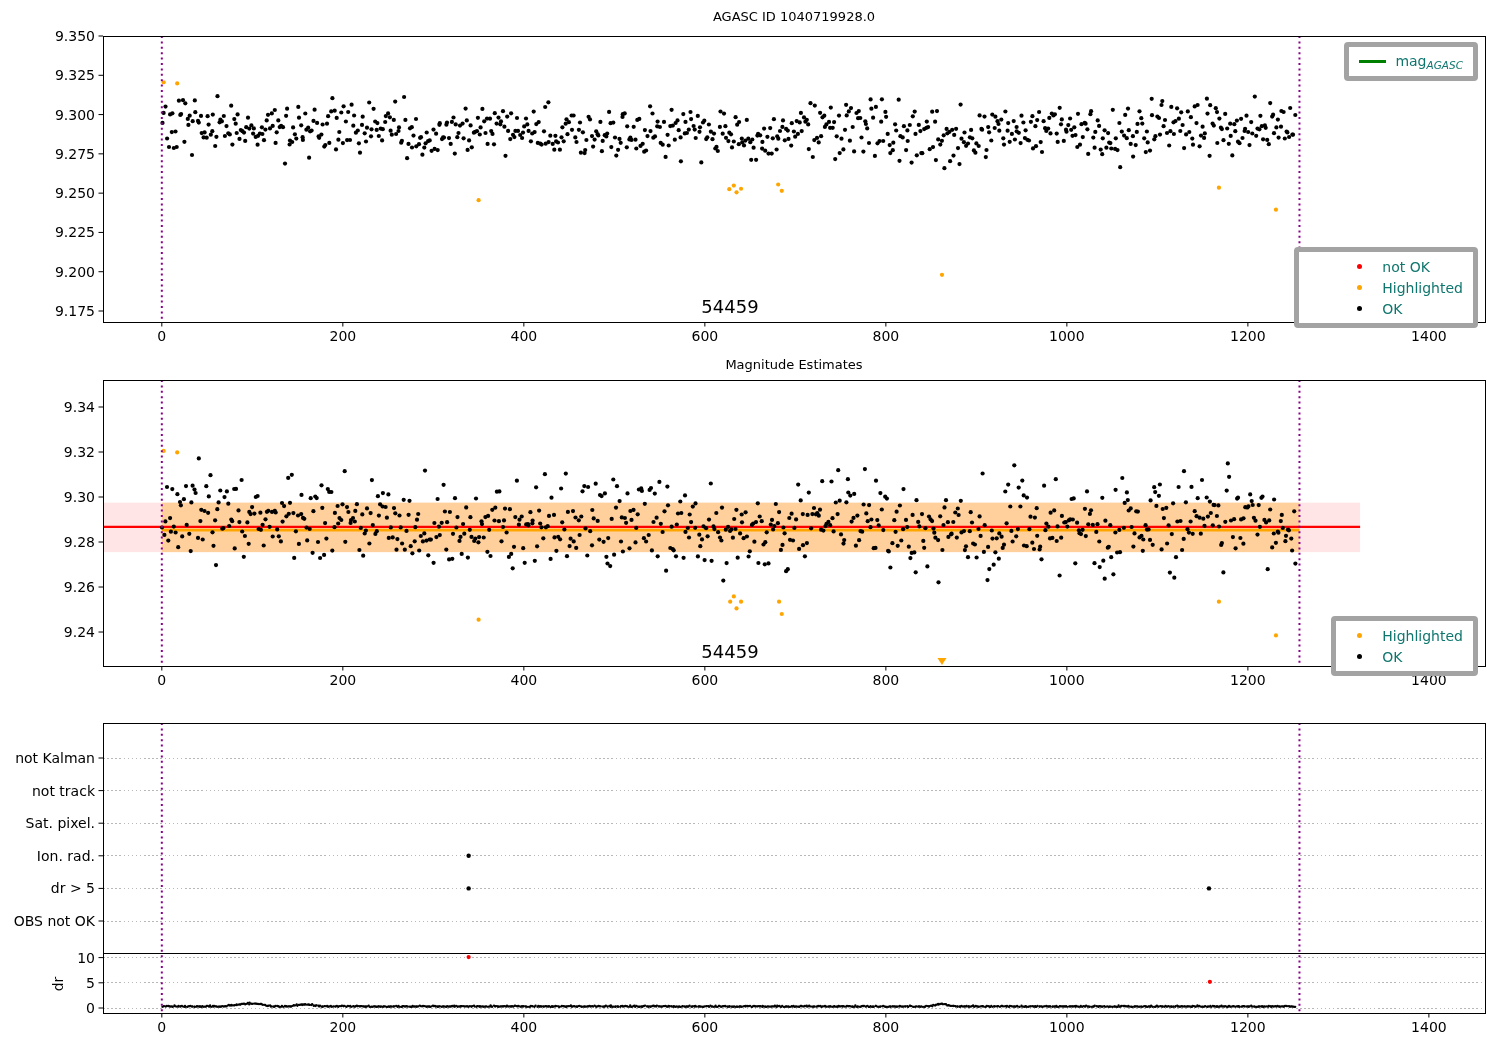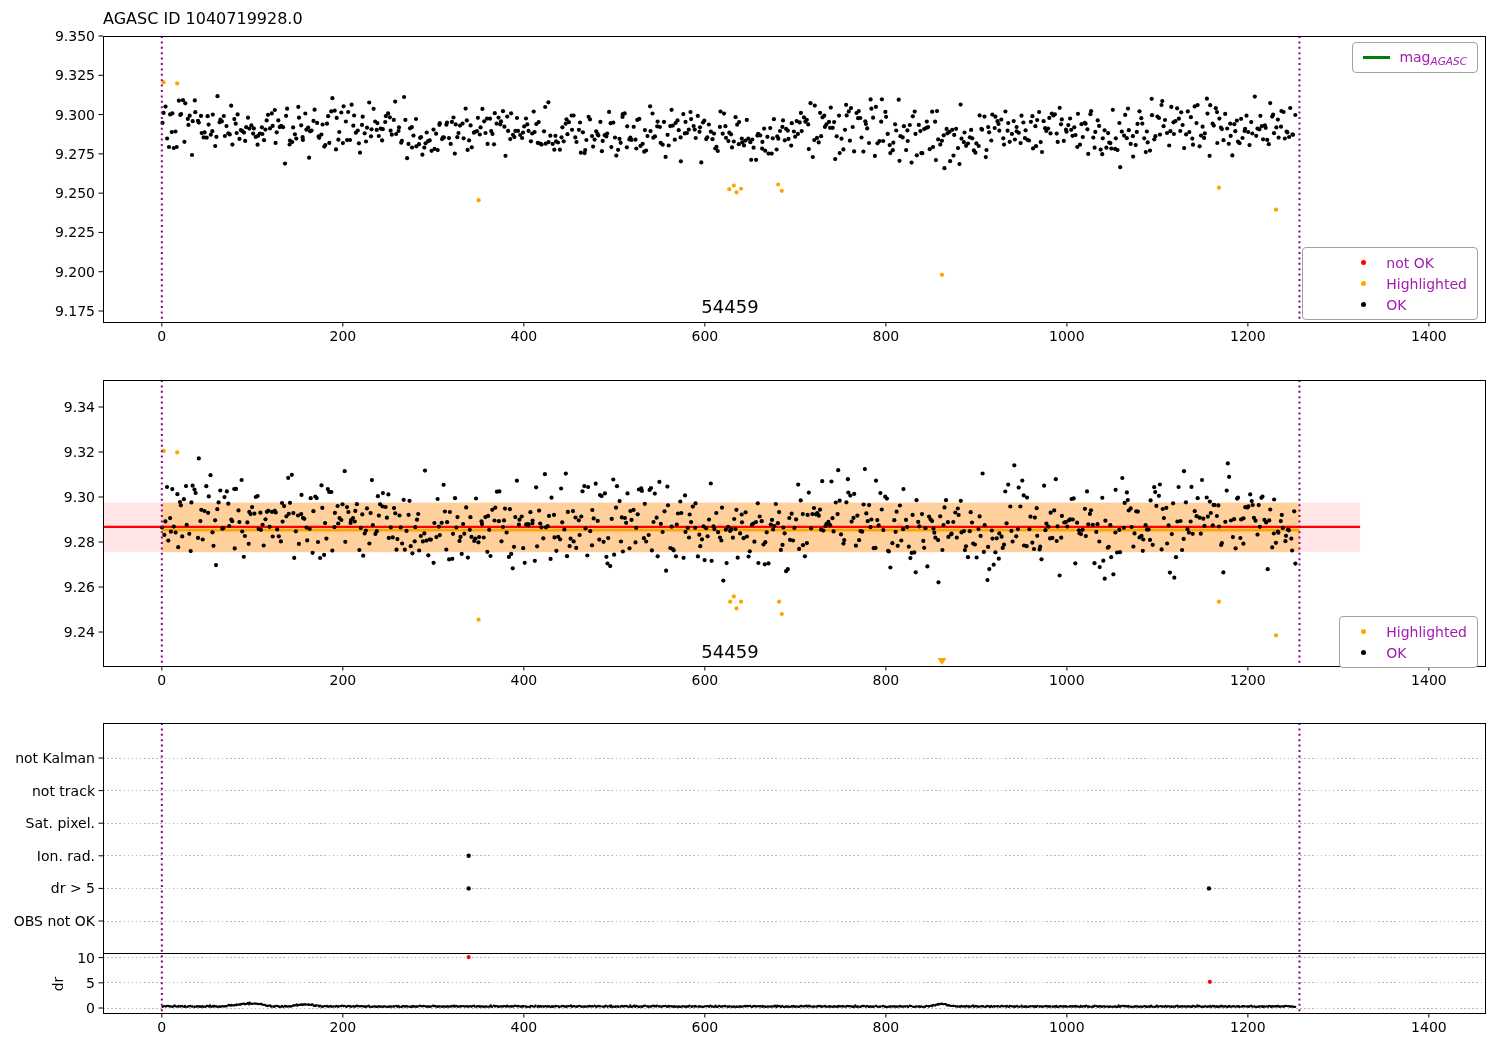--- a/index.html
+++ b/index.html
@@ -1,26 +1,26 @@
 <!DOCTYPE html>
 <html><head>
 <meta charset="utf-8">
 <style>
   html,body{margin:0;padding:0;background:#ffffff;}
   .figure{position:relative;width:1500px;height:1050px;background:#ffffff;font-family:"DejaVu Sans","Liberation Sans",sans-serif;overflow:hidden;}
   #canvas{position:absolute;left:0;top:0;}
   #canvas text{font-family:"DejaVu Sans","Liberation Sans",sans-serif;}
-  .title{position:absolute;left:103px;width:1382px;text-align:left;font-size:16px;color:#000;}
+  .title{position:absolute;left:103px;width:1382px;text-align:center;font-size:13px;color:#000;}
   #title-0{top:9px;}
   #title-1{top:357px;}
   .obsid-label{position:absolute;transform:translateX(-50%);font-size:18px;color:#000;}
   #obsid-0{left:730px;top:296px;}
   #obsid-1{left:730px;top:641px;}
   #dr-label{position:absolute;left:50px;top:972px;width:24px;height:24px;transform:rotate(-90deg);font-size:14px;color:#000;text-align:center;}
-  .legend{position:absolute;right:22px;background:#fff;border:1px solid #a3a3a3;border-radius:4px;padding:4px 10px;font-size:14px;color:#a21caf;z-index:5;}
+  .legend{position:absolute;right:22px;background:#fff;border:5px solid #a3a3a3;border-radius:4px;padding:4px 10px;font-size:14px;color:#0f766e;z-index:5;}
   .lrow{display:flex;align-items:center;height:21px;}
   .sw{width:27px;display:flex;justify-content:center;align-items:center;margin-right:9px;flex:none;}
   .sw-line{width:27px;height:2.6px;}
   .sw-dot{width:5px;height:5px;border-radius:50%;}
   .sub{font-size:10.5px;font-style:italic;vertical-align:-3px;}
   #legend-a{top:42px;}
   #legend-b{top:247px;padding-left:47px;}
   #legend-c{top:388px;}
   #legend-d{top:616px;}
 </style>
@@ -2921,20 +2921,21 @@
           <text x="1066.8703339882122" y="1022" text-anchor="middle" dominant-baseline="hanging" font-size="14px" fill="#000">1000</text>
           <line x1="1247.8788474132286" y1="1013" x2="1247.8788474132286" y2="1017.5" stroke="#000" stroke-width="1"></line>
           <text x="1247.8788474132286" y="1022" text-anchor="middle" dominant-baseline="hanging" font-size="14px" fill="#000">1200</text>
           <line x1="1428.887360838245" y1="1013" x2="1428.887360838245" y2="1017.5" stroke="#000" stroke-width="1"></line>
           <text x="1428.887360838245" y="1022" text-anchor="middle" dominant-baseline="hanging" font-size="14px" fill="#000">1400</text>
         </g>
       </g>
     </svg>
 
   <div class="title" id="title-0">AGASC ID 1040719928.0</div>
+  <div class="title" id="title-1">Magnitude Estimates</div>
 
   <div class="obsid-label" id="obsid-0">54459</div>
   <div class="obsid-label" id="obsid-1">54459</div>
 
   <div id="dr-label">dr</div>
 
   <div class="legend" id="legend-a">
     <div class="lrow">
       <span class="sw">
           <span class="sw-line" style="background: rgb(0, 128, 0);"></span>

